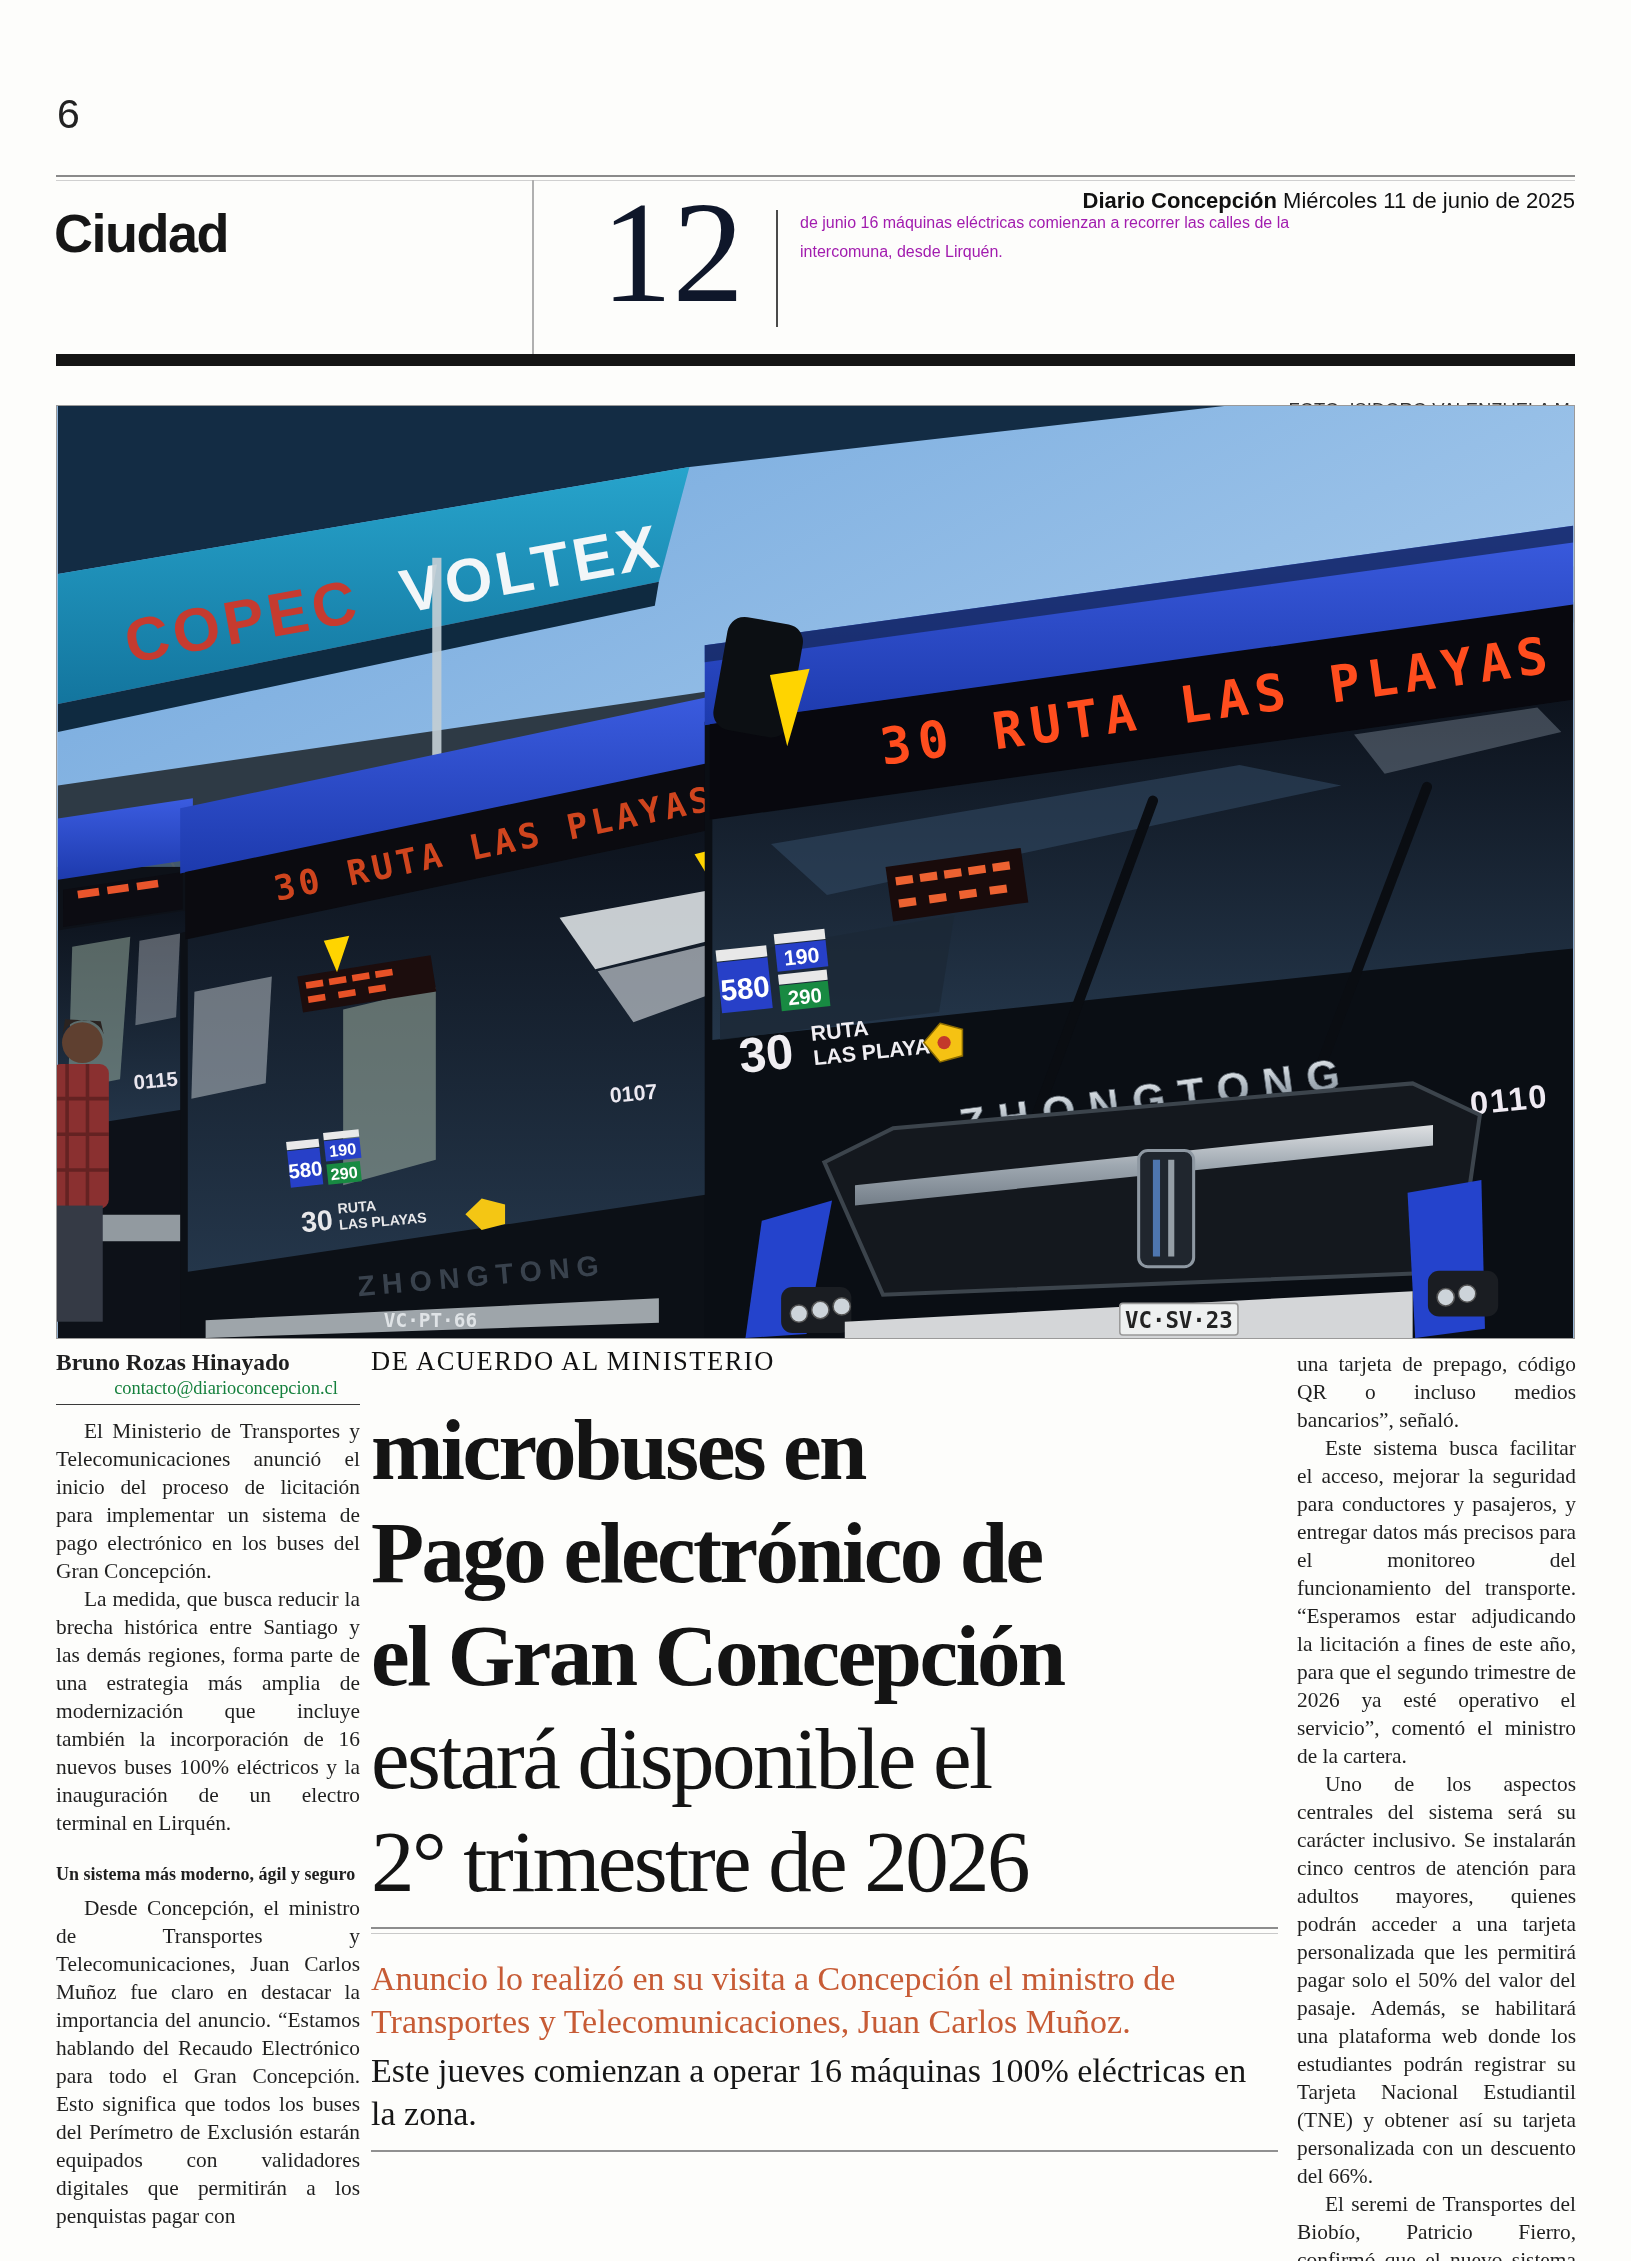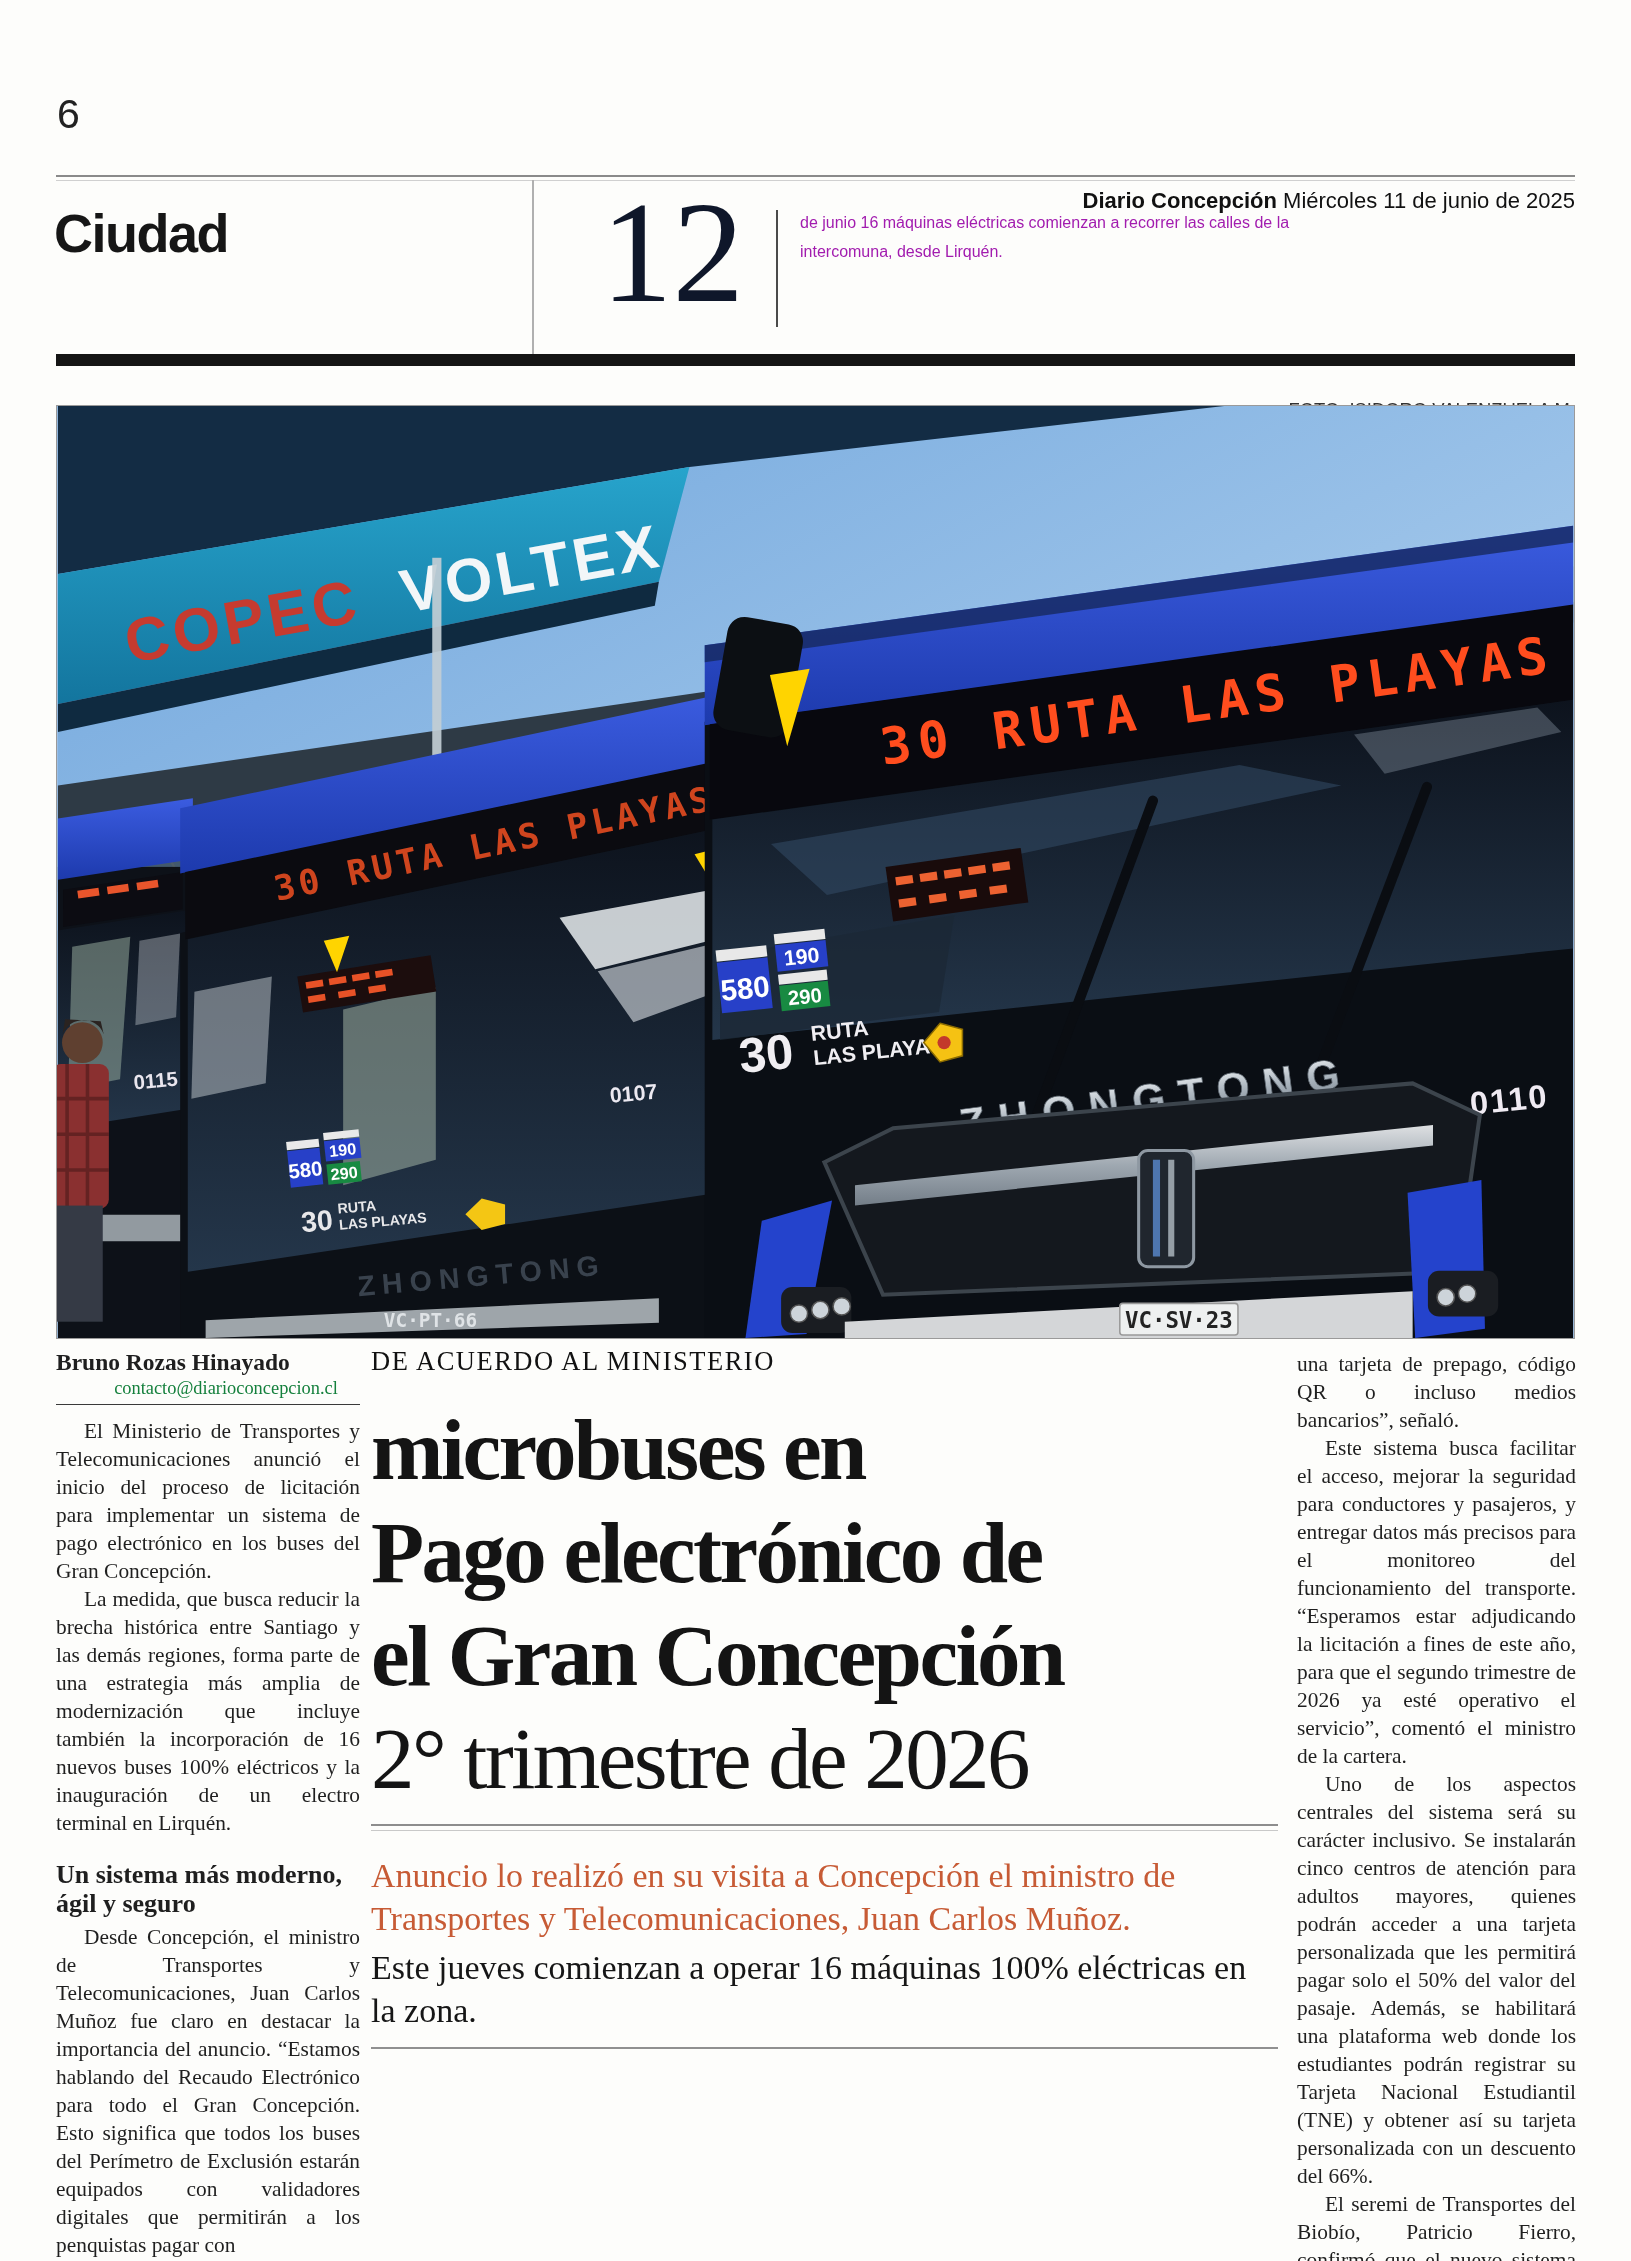--- a/index.html
+++ b/index.html
@@ -34,21 +34,21 @@
 
   
   .col{position:absolute;text-align:justify;font-size:21.4px;line-height:28px;color:#1f1f1f;}
   .col p{margin:0;text-indent:28px;}
   .col p.no-indent{text-indent:0;}
   .col-left{left:56px;top:1349px;width:304px;}
   .col-right{left:1297px;top:1350px;width:279px;}
   .byline-name{font-size:23.5px;font-weight:700;line-height:27.6px;text-align:left;}
   .byline-email{font-size:18.4px;line-height:22.5px;text-align:center;color:#15803d;margin-left:36px;}
   .byline-rule{border-top:1.5px solid #3a3a3a;margin:5.1px 0 12.3px 0;height:0;}
-  .subhead{font-size:26px;font-weight:700;line-height:29px;text-align:left;
+  .subhead{font-size:18px;font-weight:700;line-height:29px;text-align:left;
            margin:22.5px 0 5.1px 0;}
   .col-mid{left:371px;top:1346px;width:907px;}
   .kicker{font-size:26.5px;letter-spacing:1.5px;color:#111;margin-bottom:21.4px;}
   .headline{font-size:87px;line-height:103px;letter-spacing:-2.6px;color:#141414;
             white-space:nowrap;}
   .hl-bold{font-weight:700;}
   .hl-reg{font-weight:400;}
   .rule-double{margin-top:13.3px;height:4.1px;border-top:2px solid #8d8d8d;
                border-bottom:1px solid #c9c9c9;}
   .deck-orange{margin-top:23.5px;font-size:34px;line-height:43px;text-align:left;}
@@ -287,20 +287,21 @@
     <div class="subhead">Un sistema más moderno, ágil y seguro</div>
     <p>Desde Concepción, el ministro de Transportes y Telecomunicaciones, Juan Carlos Muñoz fue claro en destacar la importancia del anuncio. “Estamos hablando del Recaudo Electrónico para todo el Gran Concepción. Esto significa que todos los buses del Perímetro de Exclusión estarán equipados con validadores digitales que permitirán a los penquistas pagar con</p>
   </div>
 
   <div class="col-mid abs">
     <div class="kicker">DE ACUERDO AL MINISTERIO</div>
     <div class="headline">
       <div class="hl-bold">microbuses en</div>
       <div class="hl-bold">Pago electrónico de</div>
       <div class="hl-bold">el Gran Concepción</div>
+      <div class="hl-reg">estará disponible el</div>
       <div class="hl-reg">2° trimestre de 2026</div>
     </div>
     <div class="rule-double"></div>
     <div class="deck-orange" style="color:#c75b35">Anuncio lo realizó en su visita a Concepción el ministro de Transportes y Telecomunicaciones, Juan Carlos Muñoz.</div>
     <div class="deck-black">Este jueves comienzan a operar 16 máquinas 100% eléctricas en la zona.</div>
     <div class="rule-single"></div>
   </div>
 
   <div class="col col-right">
     <p class="no-indent">una tarjeta de prepago, código QR o incluso medios bancarios”, señaló.</p>

